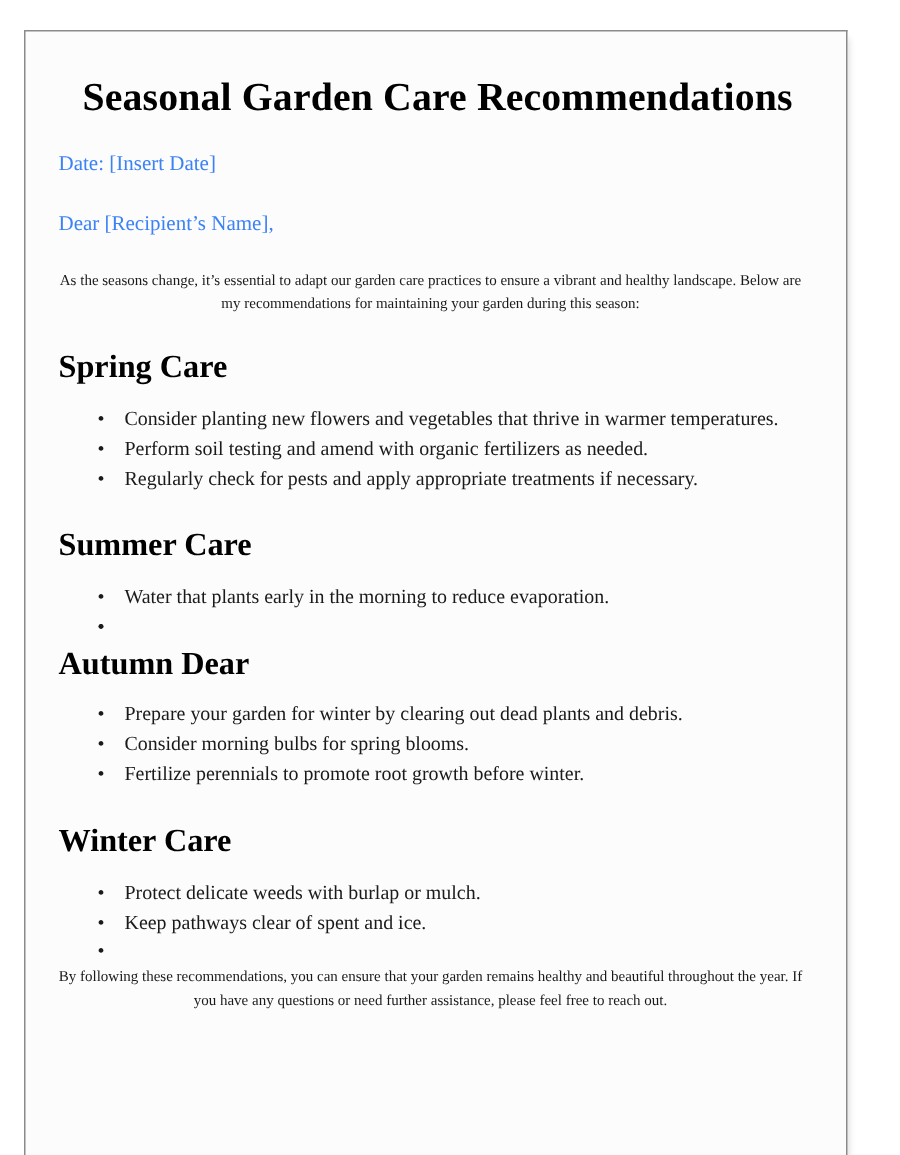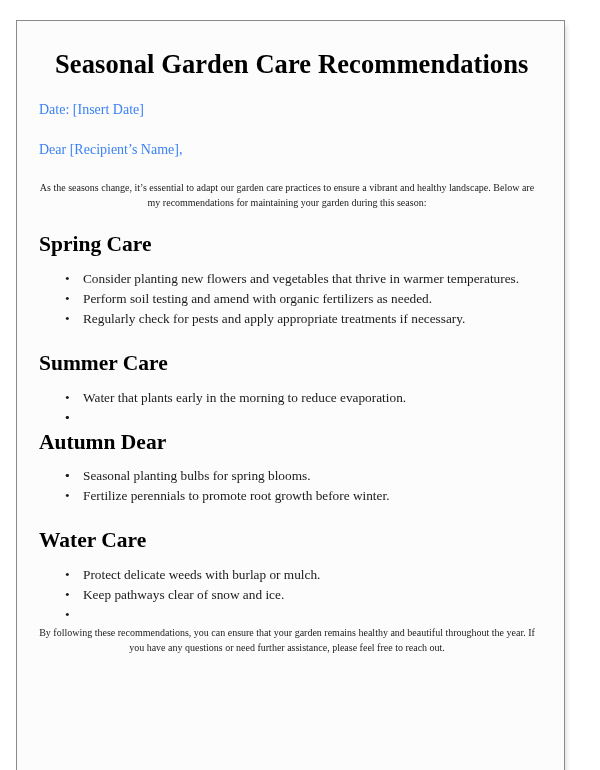--- a/index.html
+++ b/index.html
@@ -132,40 +132,41 @@
       </li>
       <li>
         <span class="bullet-dot">•</span>
       </li>
     </ul>
 
     <h2 class="section-heading">Autumn Dear</h2>
     <ul class="care-list">
       <li>
         <span class="bullet-dot">•</span>
+        <span>Prepare your garden for winter by clearing out dead plants and debris.</span>
       </li>
       <li>
         <span class="bullet-dot">•</span>
-        <span>Seasonal planting bulbs for spring blooms.</span>
+        <span>Consider morning bulbs for spring blooms.</span>
       </li>
       <li>
         <span class="bullet-dot">•</span>
         <span>Fertilize perennials to promote root growth before winter.</span>
       </li>
     </ul>
 
-    <h2 class="section-heading">Water Care</h2>
+    <h2 class="section-heading">Winter Care</h2>
     <ul class="care-list">
       <li>
         <span class="bullet-dot">•</span>
         <span>Protect delicate weeds with burlap or mulch.</span>
       </li>
       <li>
         <span class="bullet-dot">•</span>
-        <span>Keep pathways clear of snow and ice.</span>
+        <span>Keep pathways clear of spent and ice.</span>
       </li>
       <li>
         <span class="bullet-dot">•</span>
       </li>
     </ul>
 
     <p class="closing-para">By following these recommendations, you can ensure that your garden remains healthy and beautiful throughout the year. If you have any questions or need further assistance, please feel free to reach out.</p>
 
   </div>
 </div>

